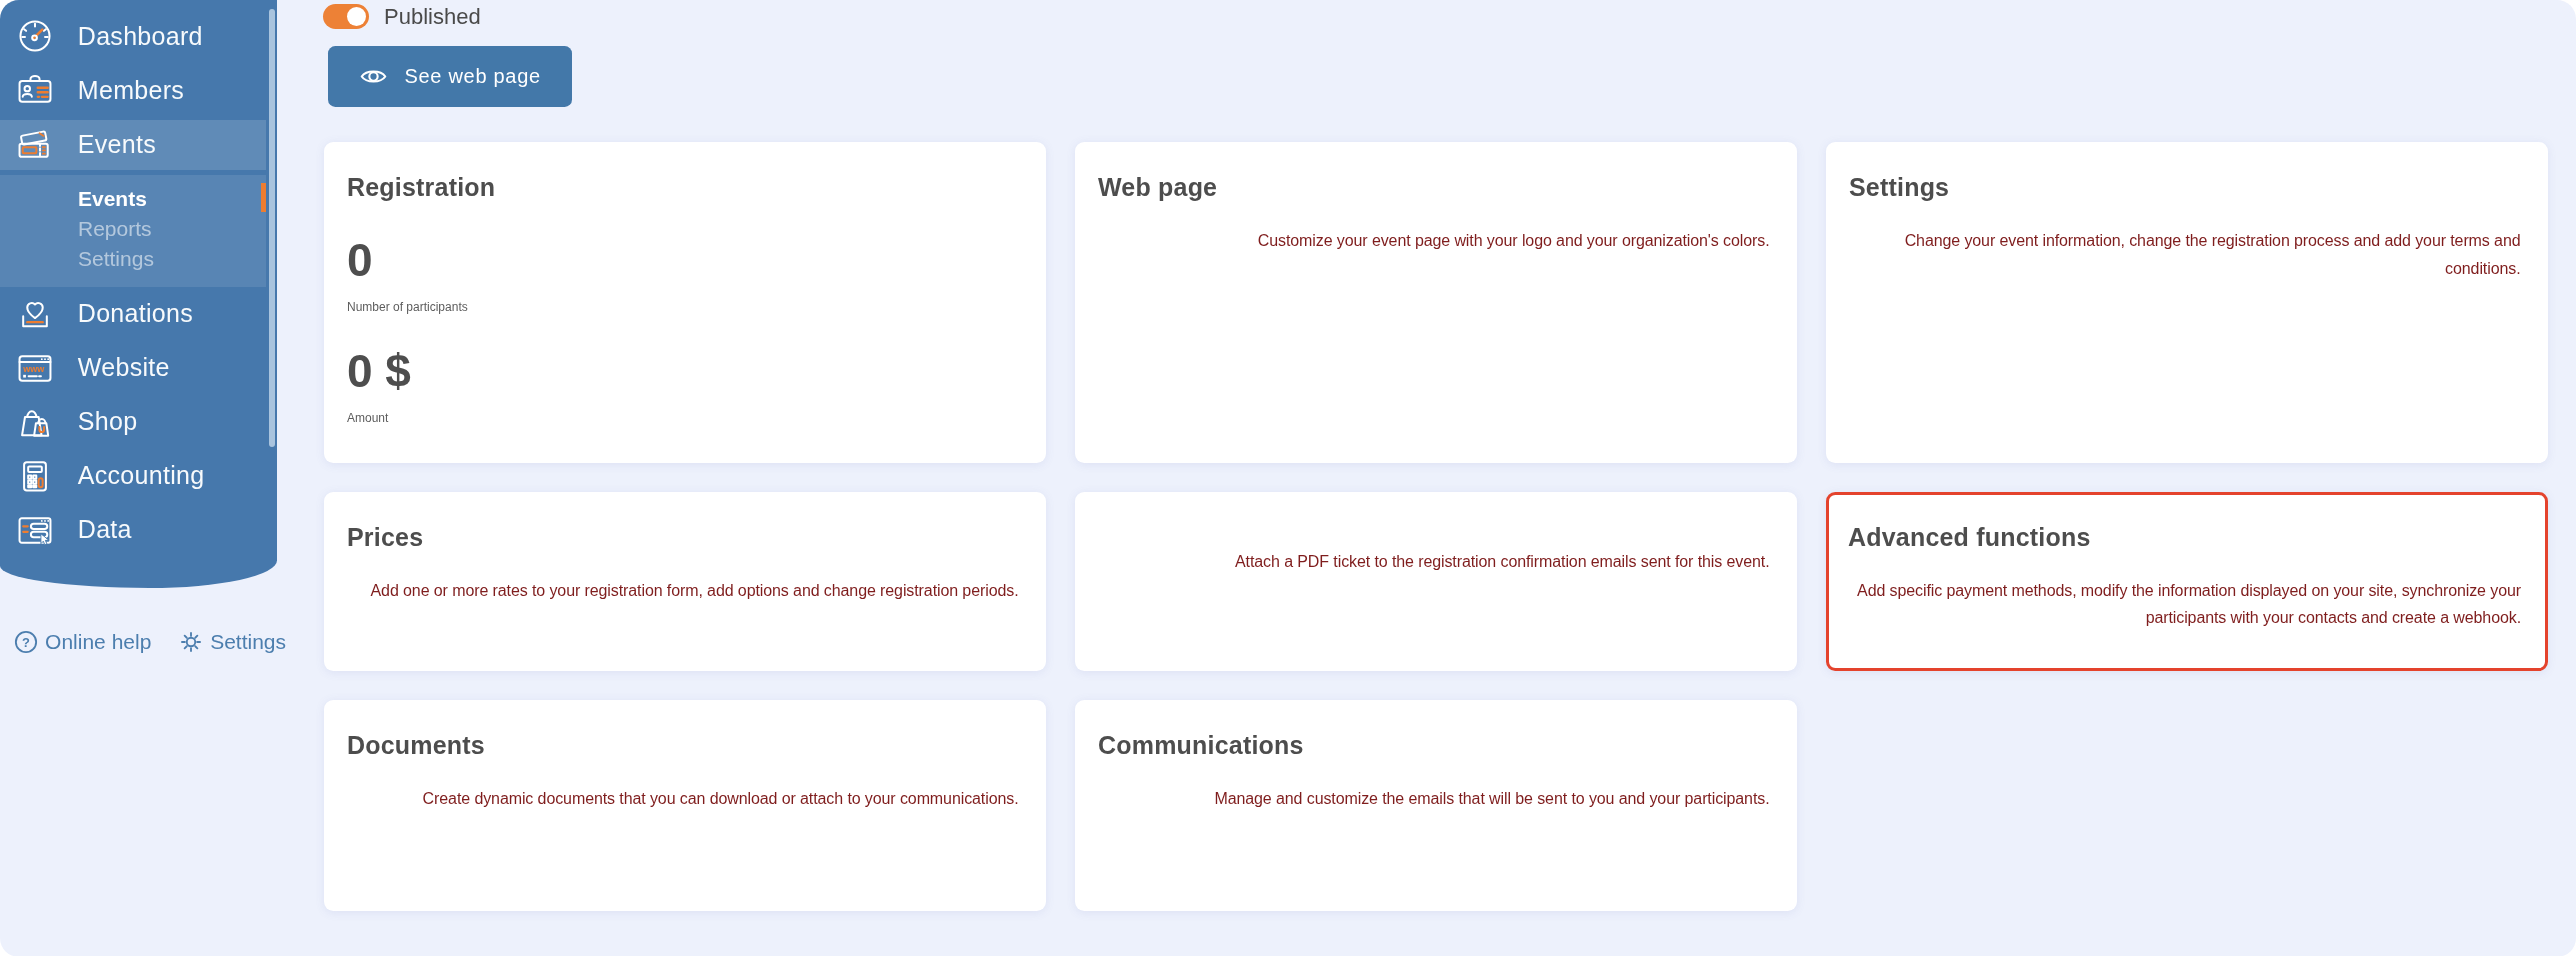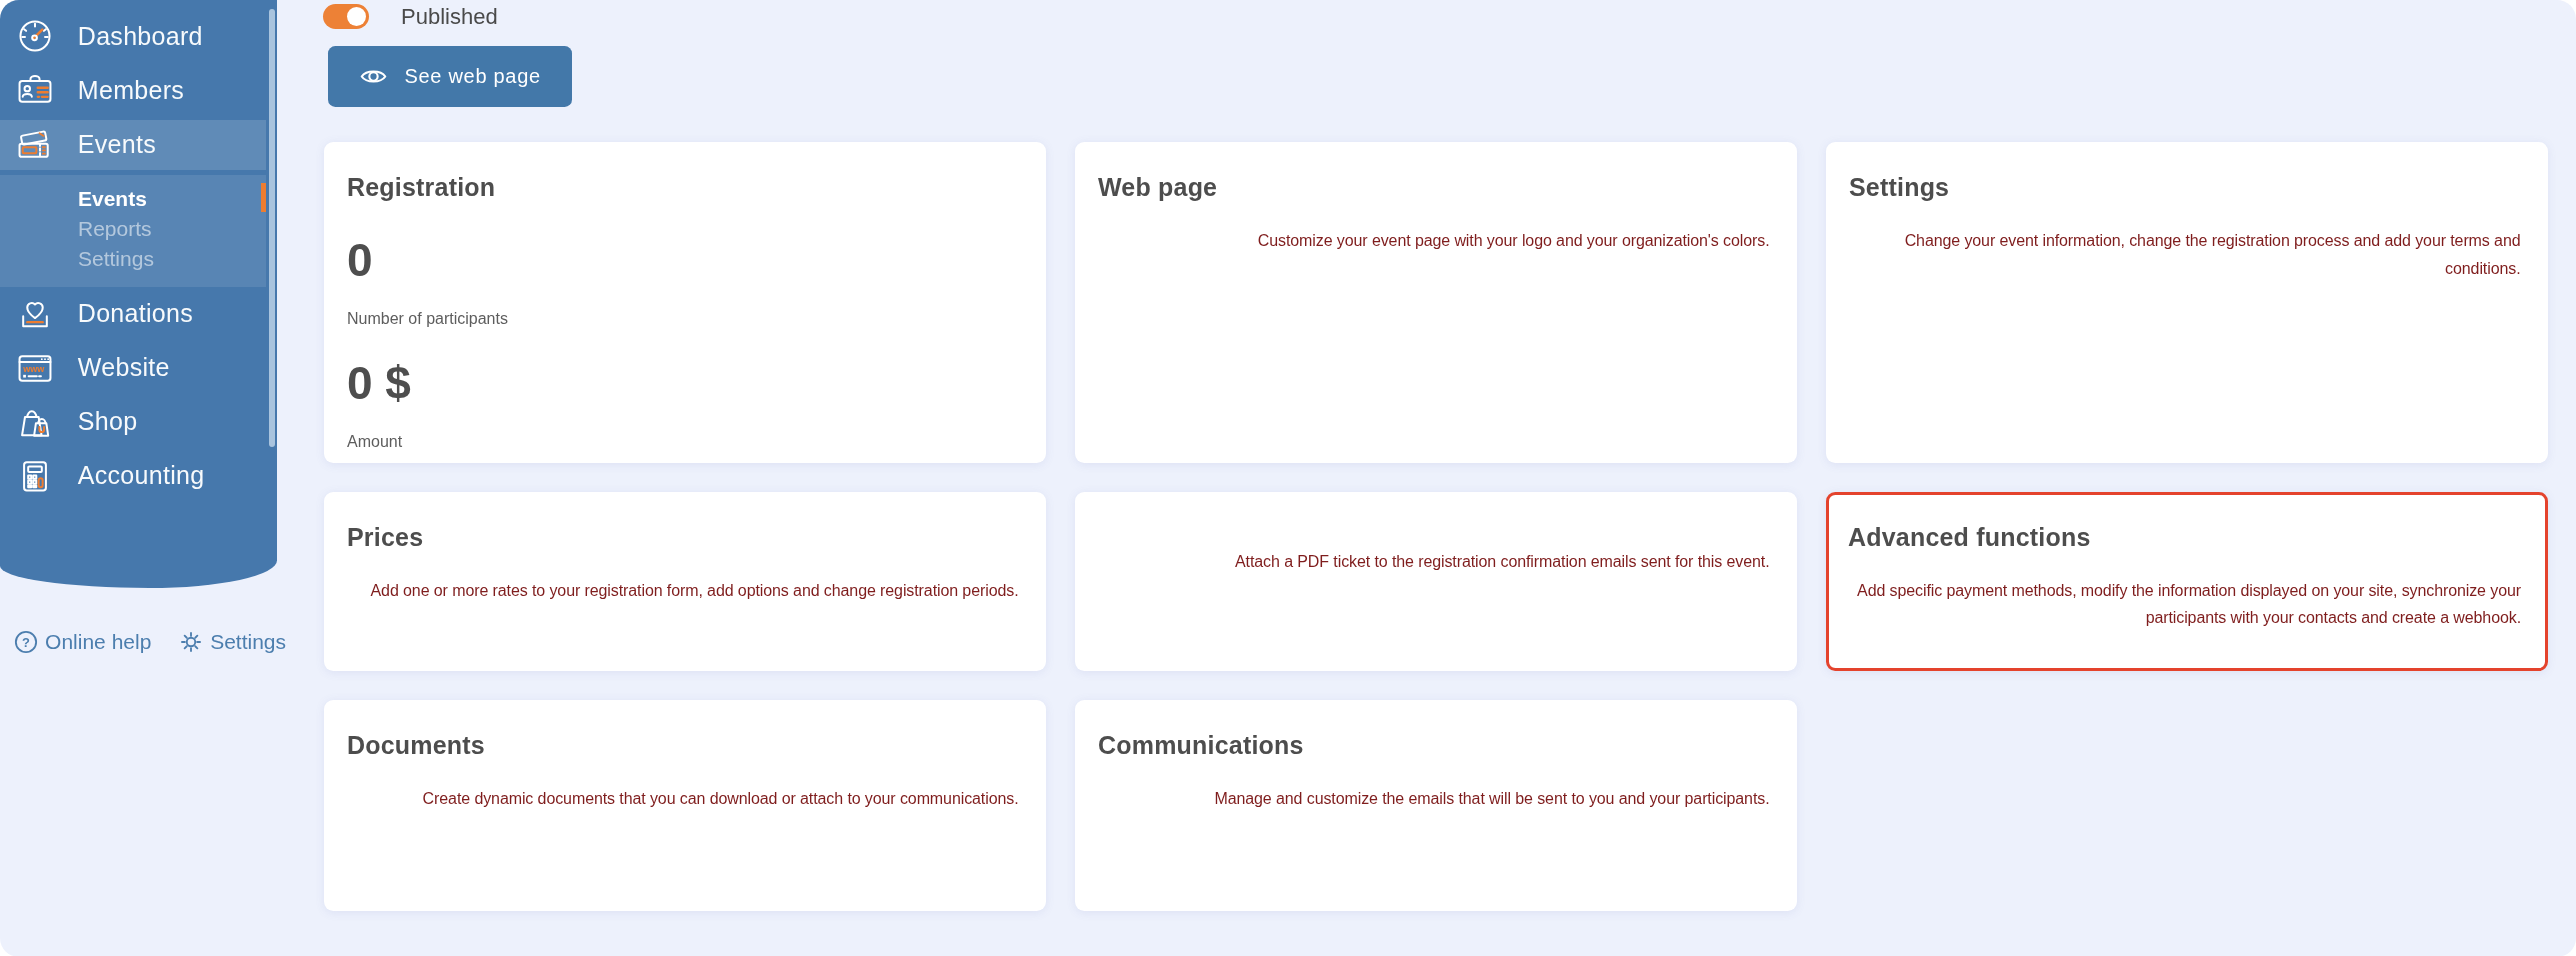--- a/index.html
+++ b/index.html
@@ -29,21 +29,21 @@
   .scrollbar-thumb{position:absolute;top:9.2px;right:1.8px;width:6.4px;height:438px;border-radius:3.7px;background:#a9c4de;}
   .sidebar-footer{position:absolute;left:13.8px;top:630px;display:flex;align-items:center;gap:27.5px;}
   .footer-link{display:flex;align-items:center;gap:7.3px;font-size:21px;color:var(--link-blue,#4c7eae);cursor:pointer;}
   .footer-link svg{display:block;}
   
   .pub-row{position:absolute;left:323px;top:3.7px;height:26px;display:flex;align-items:center;}
   .toggle{position:relative;width:46px;height:25px;border-radius:13px;background:#c3c9d4;cursor:pointer;}
   .toggle.on{background:var(--toggle-orange,#ed8136);}
   .knob{position:absolute;top:2.8px;left:2.8px;width:19px;height:19px;border-radius:50%;background:#fff;}
   .toggle.on .knob{left:auto;right:2.8px;}
-  .pub-label{margin-left:32px;font-size:22px;color:#4a4a4a;}
+  .pub-label{margin-left:15px;font-size:22px;color:#4a4a4a;}
   .btn-see{
     position:absolute;left:328px;top:46px;height:61px;padding:0 31px;
     display:flex;align-items:center;gap:16.5px;border:none;border-radius:7.3px;
     background:var(--button-blue,#4378a9);color:#fff;font-size:20px;letter-spacing:0.7px;
     font-family:inherit;cursor:pointer;
   }
   .btn-see svg{display:block;}
   
   .grid{
     position:absolute;left:324px;top:142px;
@@ -52,21 +52,21 @@
   }
   .card{
     background:var(--card-bg,#fff);border-radius:9.2px;box-sizing:border-box;
     box-shadow:0 1.8px 9.2px rgba(90,100,180,.10);
     padding:31px 27.5px 0 23px;cursor:pointer;
   }
   .card.highlighted{border:3.7px solid var(--highlight-red,#e4432d);padding:27.5px 24px 0 19px;}
   .card-title{margin:0;font-size:25px;font-weight:bold;color:#4d4d4d;letter-spacing:0.2px;}
   .card-desc{margin:25px 0 0;font-size:16px;line-height:27.5px;color:#7f1d1d;letter-spacing:-0.1px;text-align:right;}
   .stat-value{font-size:46px;line-height:1;font-weight:bold;color:#4e4e4e;margin-top:35px;}
-  .stat-label{font-size:16px;line-height:24px;color:#5d5d5d;margin-top:24px;}
+  .stat-label{font-size:12px;line-height:24px;color:#5d5d5d;margin-top:12px;}
   .stat-label + .stat-value{margin-top:29px;}
 </style>
 </head>
 <body>
 
 <div class="stage">
 
   <nav class="sidebar">
     <div class="nav-list" id="nav-list">
         <div class="nav-row">
@@ -159,20 +159,35 @@
               <rect x="20" y="21.5" width="3.4" height="3.4"></rect>
               <rect x="14.5" y="27" width="3.4" height="3.4"></rect>
               <rect x="20" y="27" width="3.4" height="3.4"></rect>
               <rect x="14.5" y="32.5" width="3.4" height="1.8"></rect>
               <rect x="20" y="32.5" width="3.4" height="1.8"></rect>
               <rect x="26" y="24.5" width="4.4" height="10" rx="2.2" stroke="#ED7D31" stroke-width="2.2"></rect>
             </svg>
           </span>
           <span class="nav-label">Accounting</span>
         </div>
+        <div class="nav-row">
+          <span class="nav-icon">
+            <svg width="40" height="40" viewBox="0 0 44 44" fill="none" stroke="#fff" stroke-width="2.2" stroke-linecap="round" stroke-linejoin="round">
+              <rect x="5" y="9" width="34" height="27" rx="2.5"></rect>
+              <circle cx="29.5" cy="12" r="1" fill="#fff" stroke="none"></circle>
+              <circle cx="33" cy="12" r="1" fill="#fff" stroke="none"></circle>
+              <circle cx="36.5" cy="12" r="1" fill="#fff" stroke="none"></circle>
+              <path d="M9 18h5 M9 24h5" stroke="#ED7D31" stroke-width="2.4"></path>
+              <rect x="17.5" y="15" width="18" height="6" rx="3"></rect>
+              <rect x="17.5" y="24" width="18" height="6" rx="3"></rect>
+              <path d="M28.5 26.5v10.5l2.6-2.6 1.7 3.8 2.3-1 -1.7-3.8h3.6Z" fill="#fff" stroke="#4678ac" stroke-width="1"></path>
+            </svg>
+          </span>
+          <span class="nav-label">Data</span>
+        </div>
       </div>
     <div class="scrollbar-thumb"></div>
   </nav>
 
   <div class="sidebar-footer" id="sidebar-footer">
       <div class="footer-link">
         <span>
           <svg width="24" height="24" viewBox="0 0 26 26" fill="none" stroke="#4C7EAE" stroke-width="2" style="font-size:23px">
             <circle cx="13" cy="13" r="11"></circle>
             <text x="13" y="18" text-anchor="middle" font-size="14" font-weight="bold" fill="#4C7EAE" stroke="none" font-family="Liberation Sans,sans-serif">?</text>

